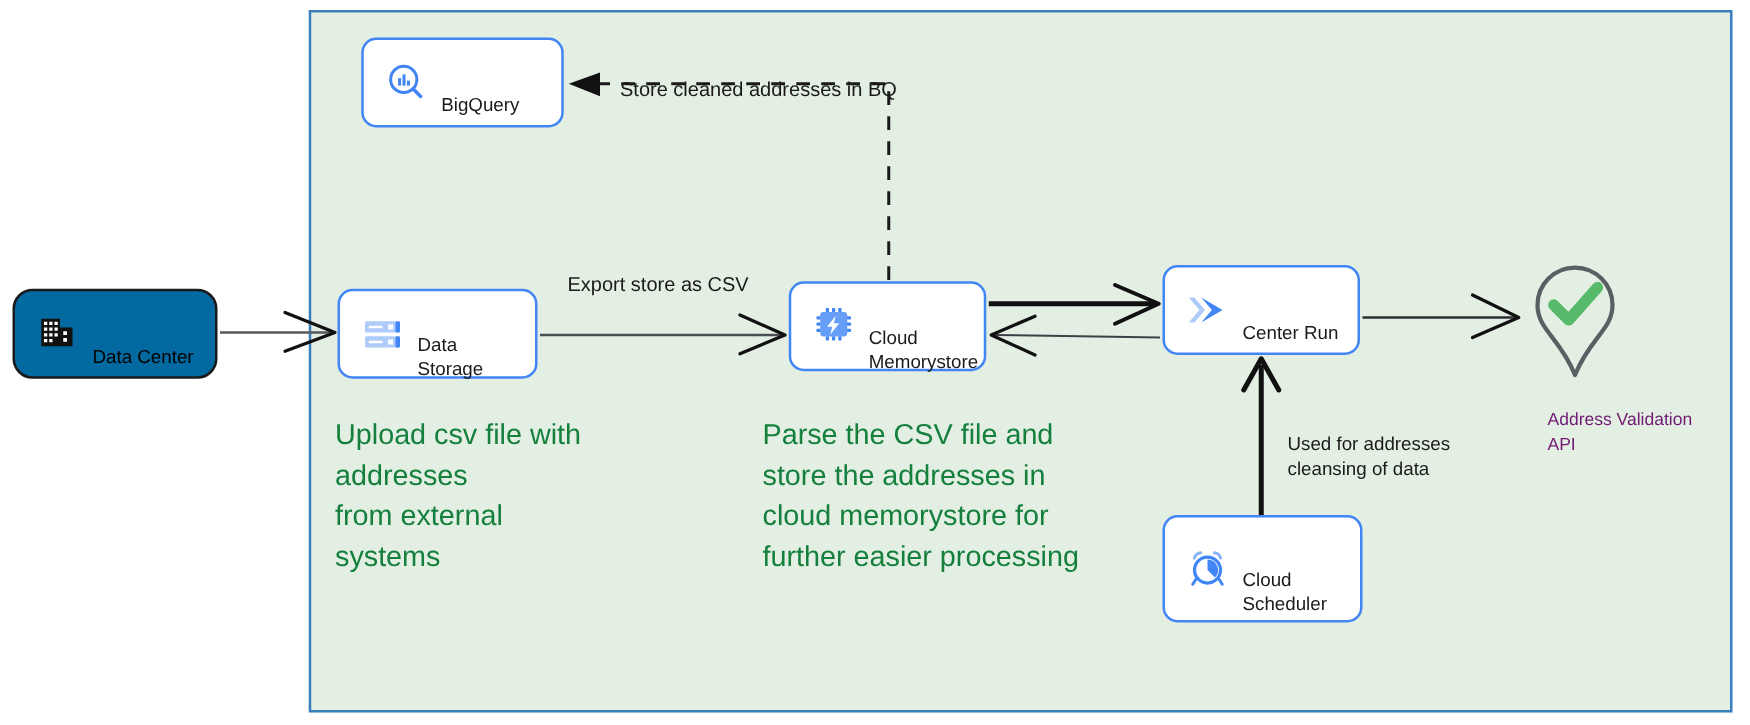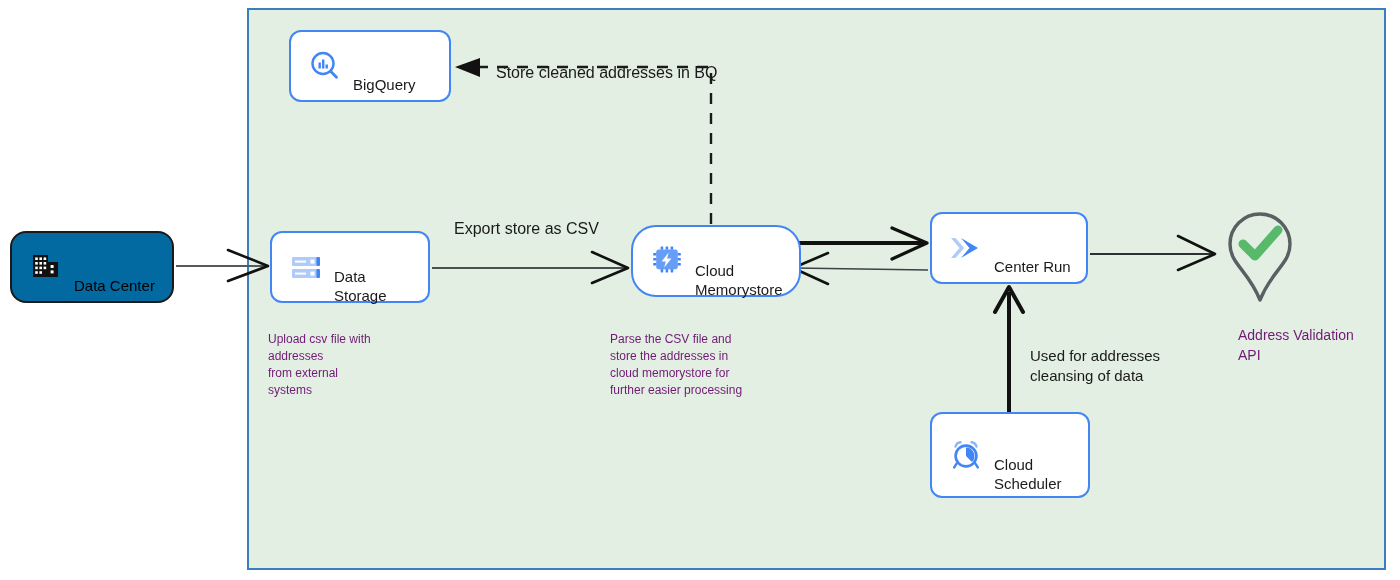--- a/index.html
+++ b/index.html
@@ -74,21 +74,21 @@
     background: #0369a1;
     border: 2px solid #1a1a1a;
     border-radius: 16px;
   }
   .node.onprem .node-label { color: #000000; }
 
   
   #node-datacenter    { left: 10px;  top: 231px; width: 164px; height: 72px; }
   #node-bigquery      { left: 289px; top: 30px;  width: 162px; height: 72px; }
   #node-cloudstorage  { left: 270px; top: 231px; width: 160px; height: 72px; }
-  #node-memorystore   { left: 631px; top: 225px; width: 170px; height: 72px; border-radius: 25px; }
+  #node-memorystore   { left: 631px; top: 225px; width: 158px; height: 72px; }
   #node-cloudrun      { left: 930px; top: 212px; width: 158px; height: 72px; }
   #node-scheduler     { left: 930px; top: 412px; width: 160px; height: 86px; }
 
   
   #node-addressapi {
     position: absolute;
     left: 1222px;
     top: 208px;
     width: 76px;
     height: 96px;
@@ -112,22 +112,22 @@
     line-height: 1.3;
     white-space: pre-line;
   }
   #edge-label-bq       { left: 496px; top: 31px; margin-top: 32px; }
   #edge-label-csv      { left: 454px; top: 219px; }
   #edge-label-periodic { left: 1030px; top: 346px; font-size: 15px; }
 
   
   .note {
     position: absolute;
-    font-size: 12px;
-    color: #701a75;
+    font-size: 23px;
+    color: #15803d;
     line-height: 1.42;
     white-space: pre-line;
   }
   #note-upload { left: 268px; top: 331px; width: 300px; }
   #note-parse  { left: 610px; top: 331px; width: 320px; }
 </style>
 </head>
 <body>
 
 <div id="canvas">

